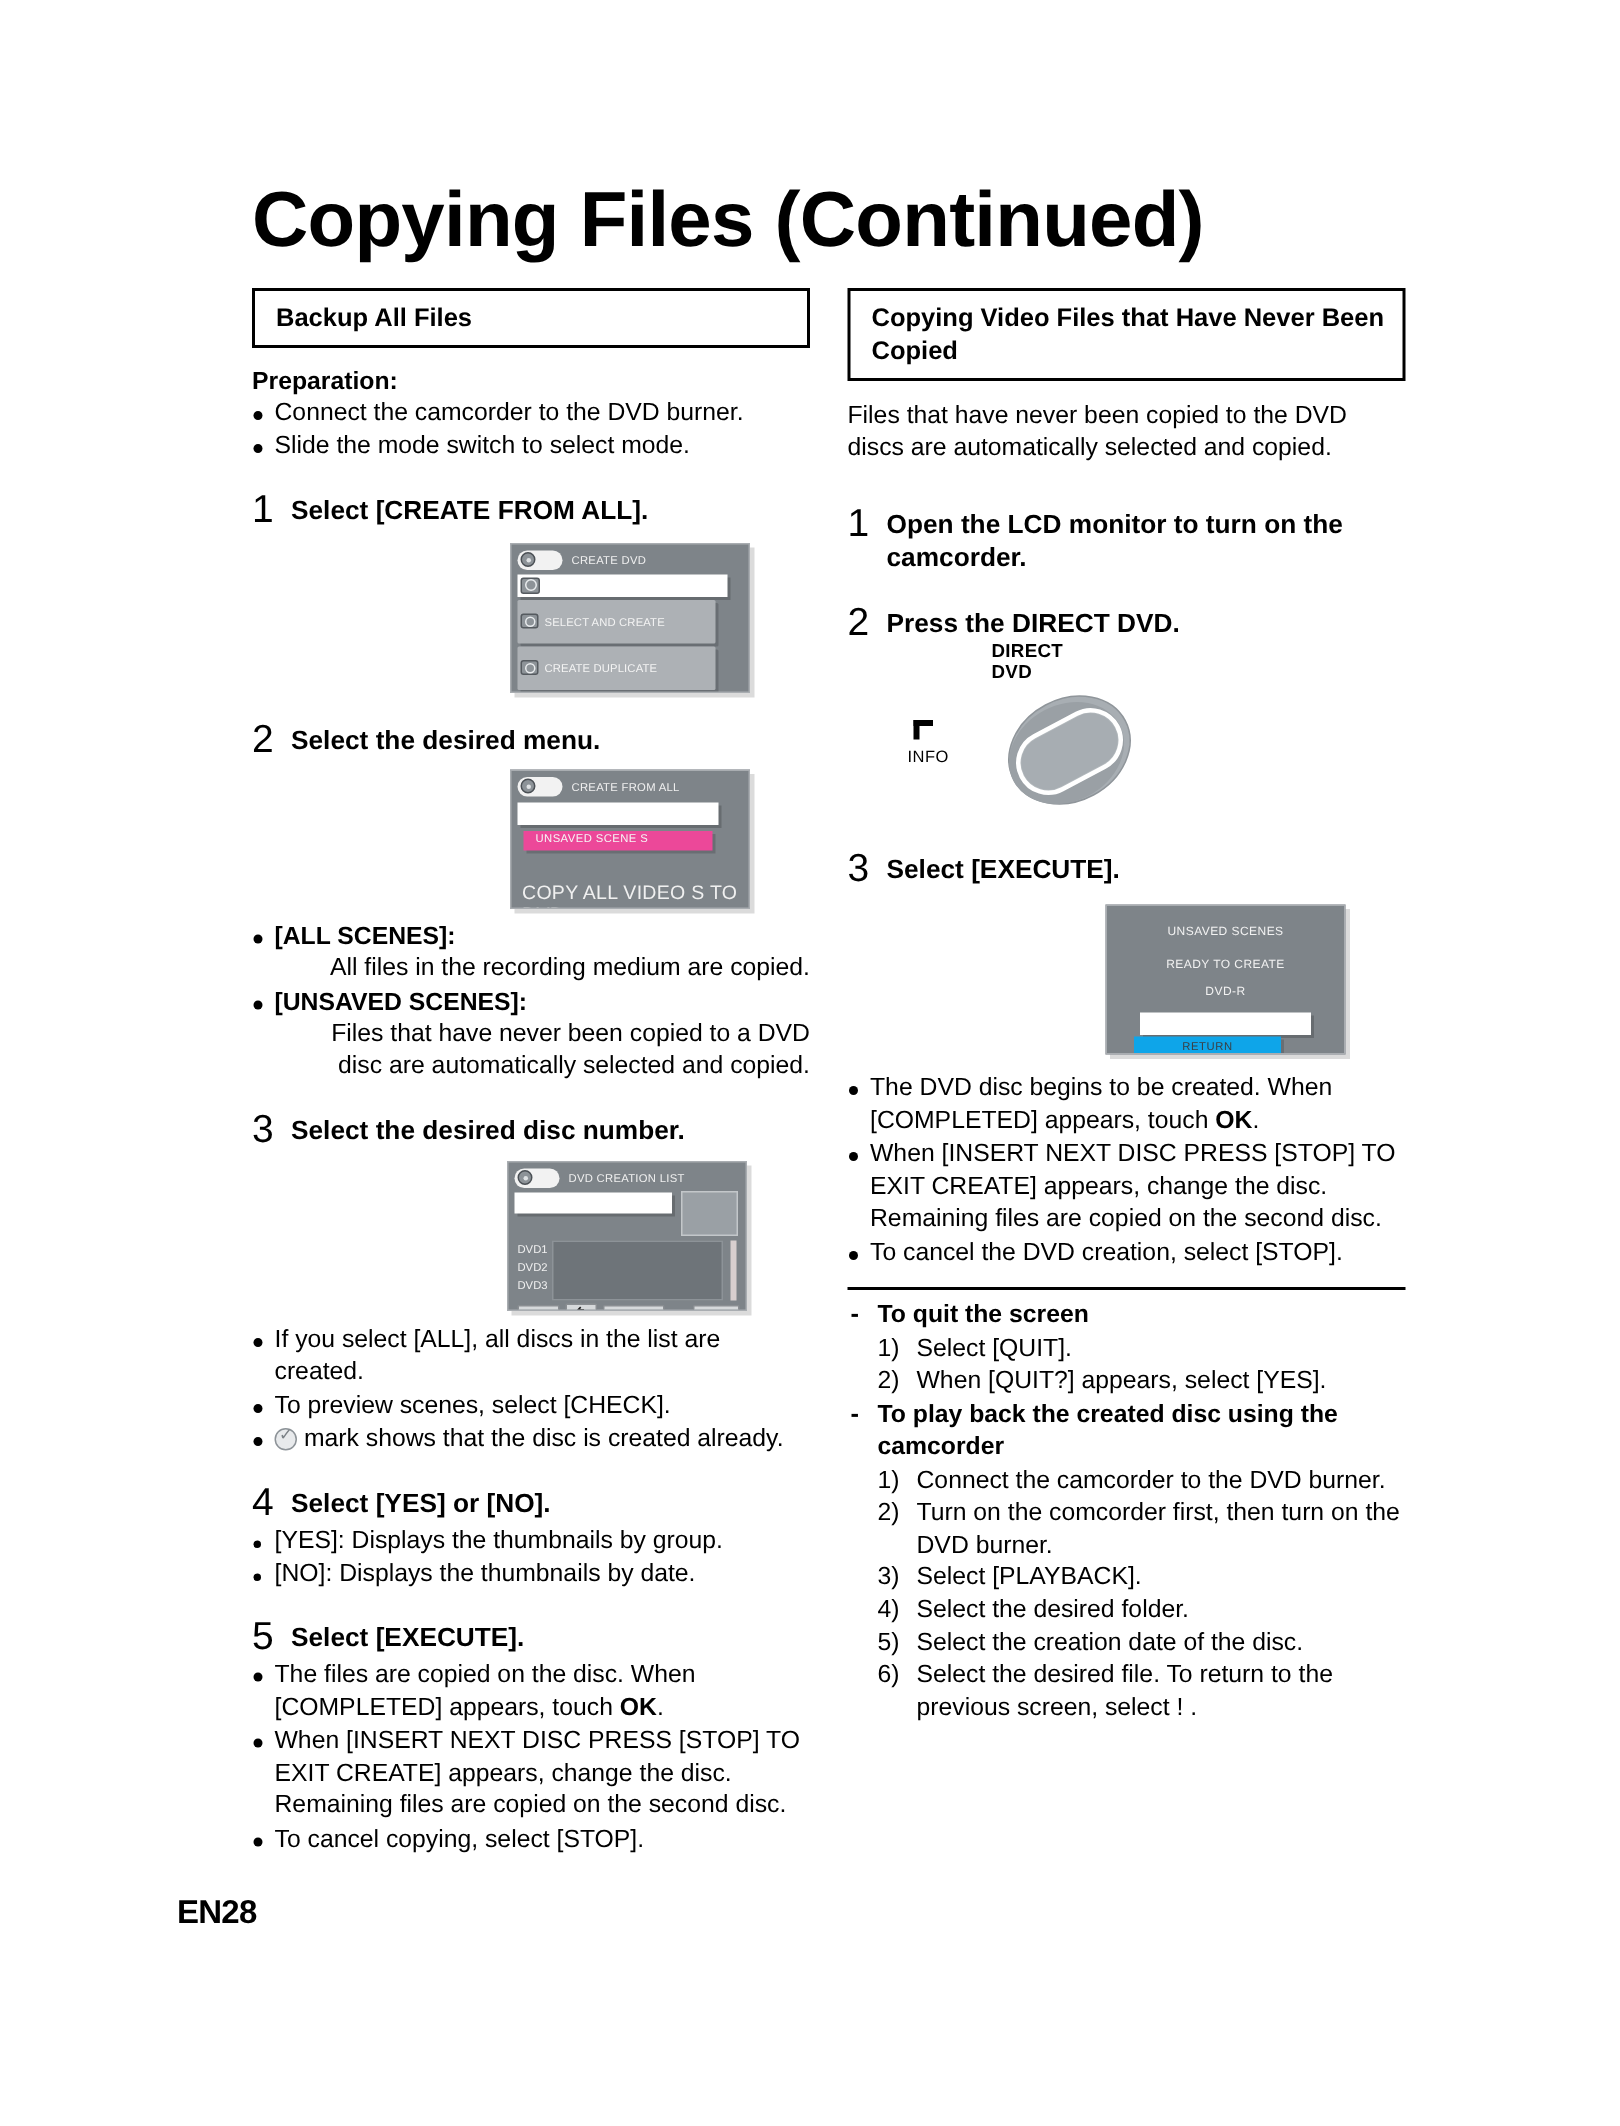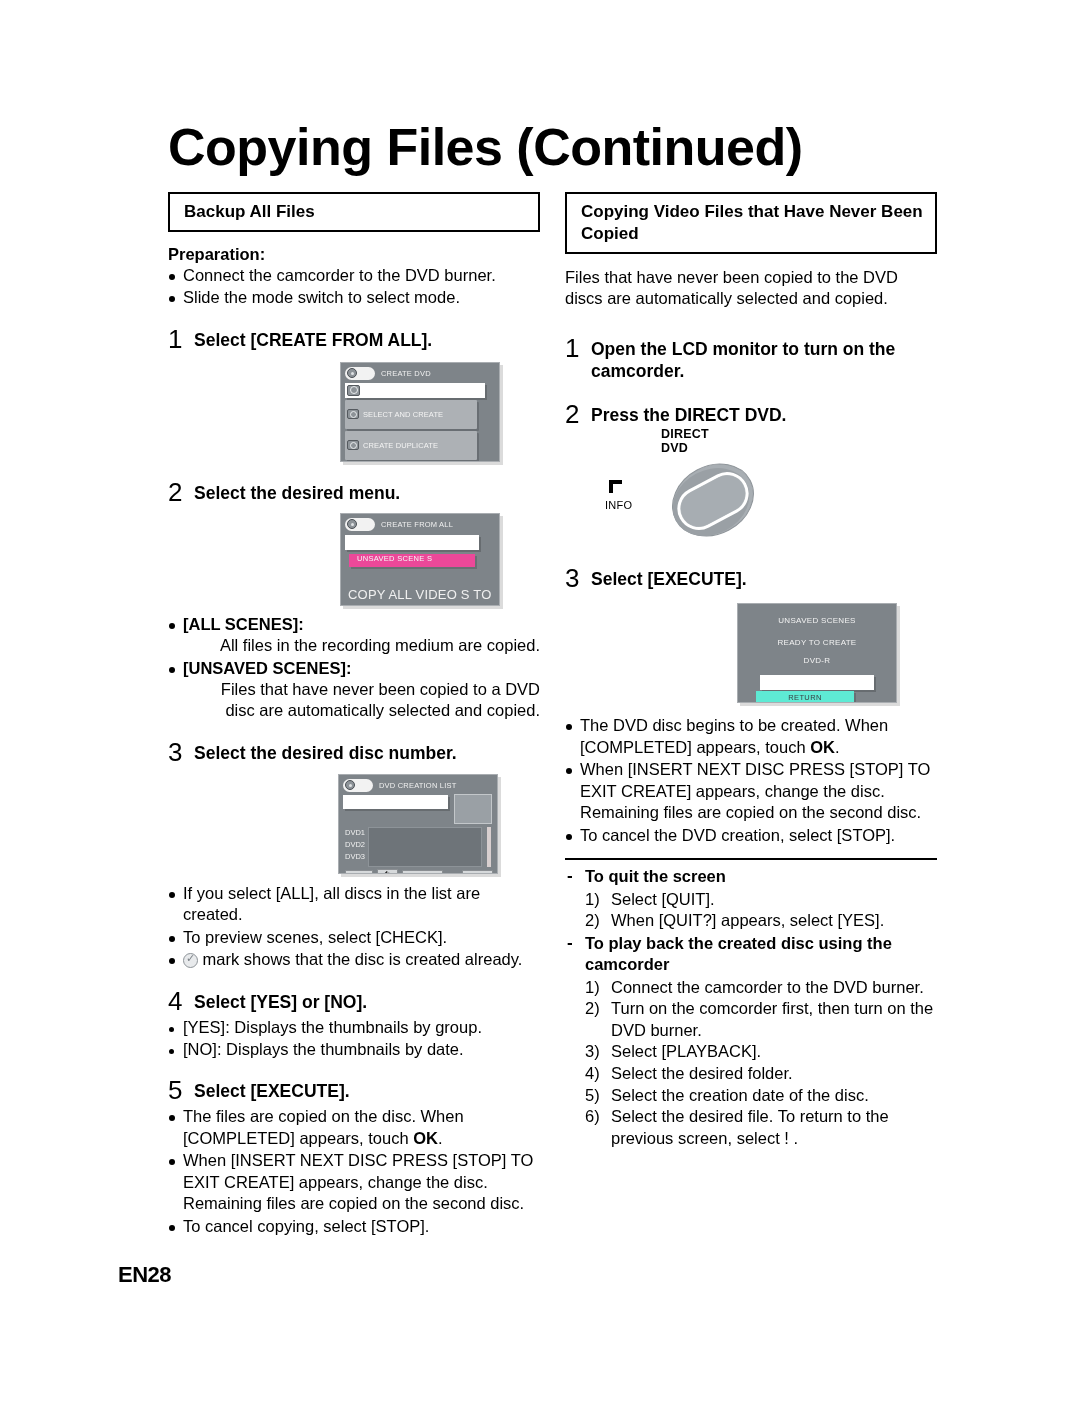--- a/index.html
+++ b/index.html
@@ -182,21 +182,21 @@
 
   
   .lcd4 { text-align:center; }
   .lcd4 .t1 { font-size:8px; line-height:10px; padding-top:12px; letter-spacing:0.3px; color:#f2f2f2; }
   .lcd4 .t2 { font-size:8px; padding-top:8px; letter-spacing:0.3px; color:#f2f2f2; }
   .lcd4 .whitebox {
     background:#fff; height:15px; margin:10px 22px 0 22px;
     box-shadow:2px 2px 0 rgba(0,0,0,0.18);
   }
   .lcd4 .retbtn {
-    background:#5eead4; height:13px; margin:1px 42px 0 18px;
+    background:#0ea5e9; height:13px; margin:1px 42px 0 18px;
     font-size:7.5px; color:#3a3f43; display:flex; align-items:center; justify-content:center;
     box-shadow:2px 2px 0 rgba(0,0,0,0.16); letter-spacing:0.4px;
   }
 
   
   .dvdbtn-wrap { position:relative; width:200px; height:115px; margin-left:40px; }
   .dvdbtn-label {
     position:absolute; left:56px; top:0;
     font-size:12.5px; line-height:14px; color:#000; letter-spacing:0.2px;font-weight:bold;
   }

